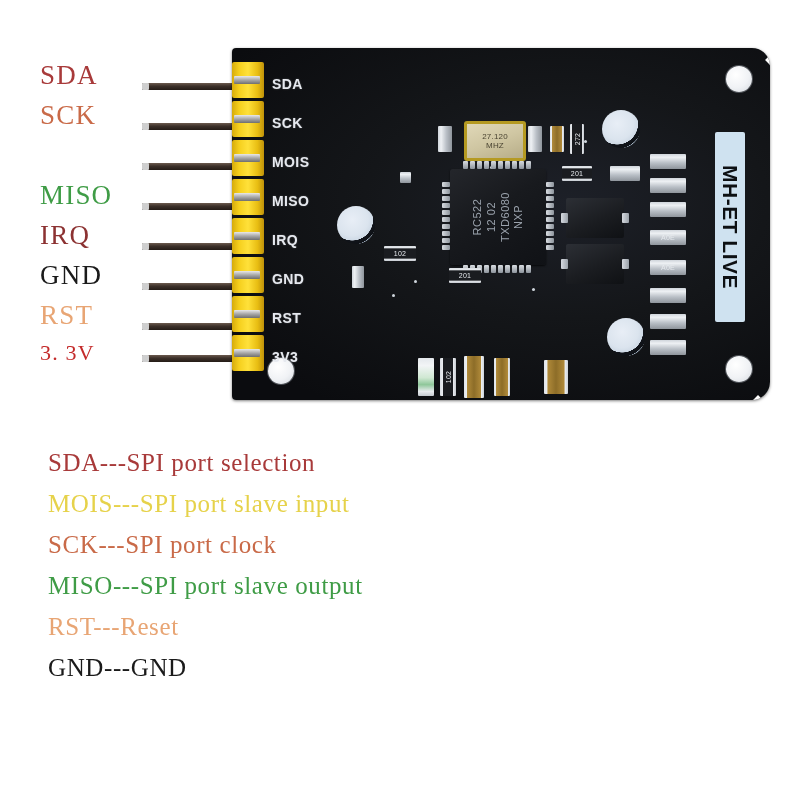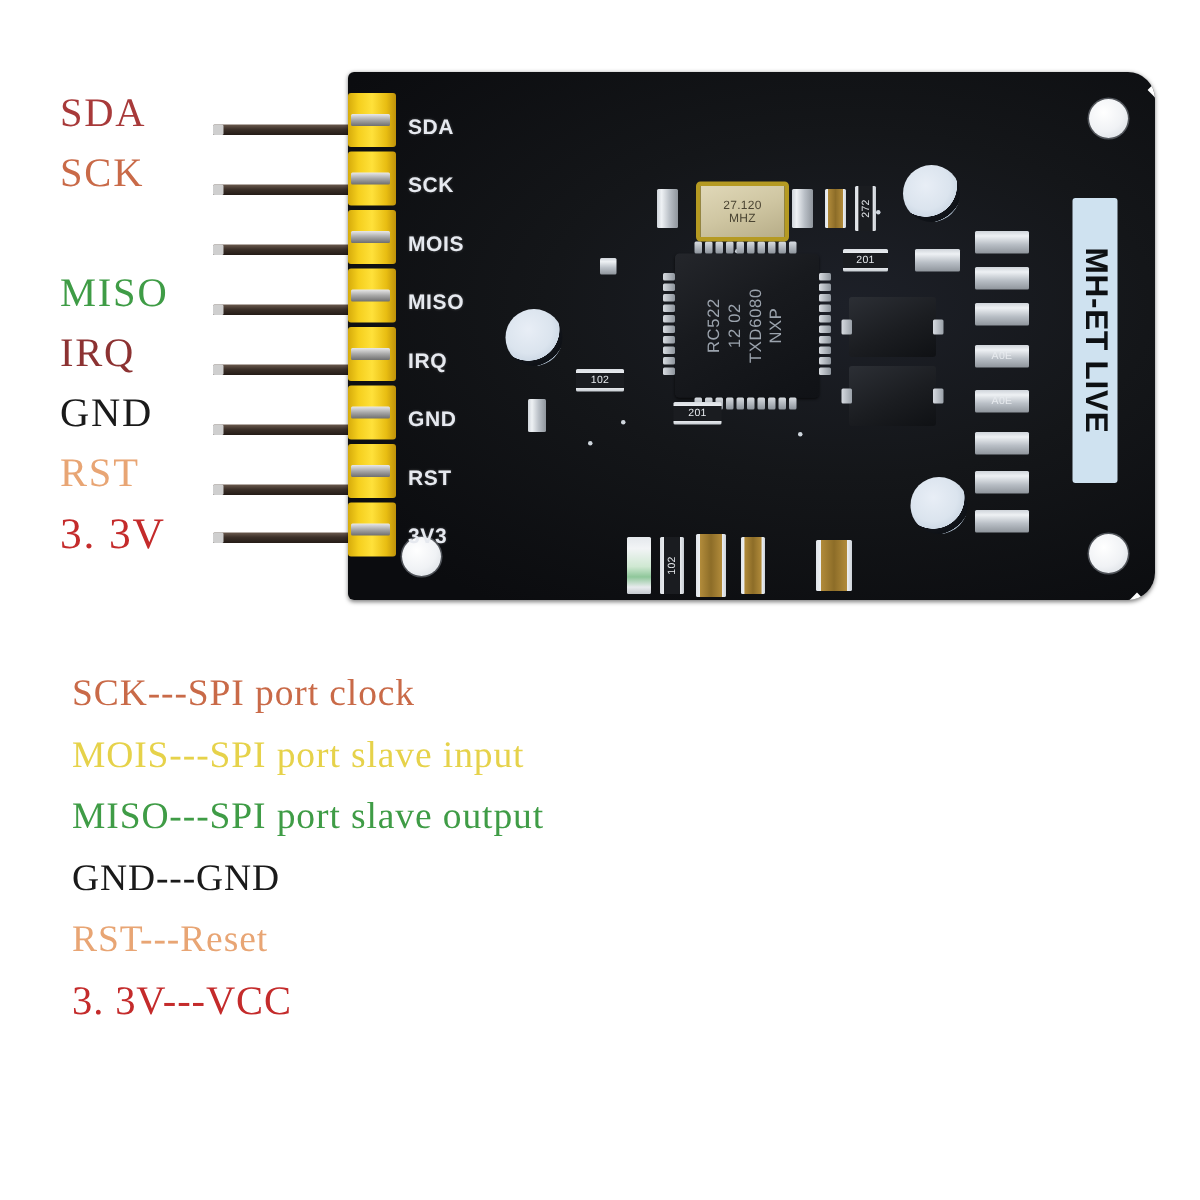--- a/index.html
+++ b/index.html
@@ -307,21 +307,21 @@
 </head>
 <body>
 
 <div id="pin-name-column">
     <div class="pin-name" style="top: 0px; color: rgb(168, 58, 58);">SDA</div>
     <div class="pin-name" style="top: 40px; color: rgb(201, 106, 72);">SCK</div>
     <div class="pin-name" style="top: 120px; color: rgb(63, 156, 70);">MISO</div>
     <div class="pin-name" style="top: 160px; color: rgb(140, 50, 50);">IRQ</div>
     <div class="pin-name" style="top: 200px; color: rgb(26, 26, 26);">GND</div>
     <div class="pin-name" style="top: 240px; color: rgb(232, 165, 116);">RST</div>
-    <div class="pin-name" style="top: 280px; color: rgb(196, 43, 43); font-size: 29px;">3. 3V</div>
+    <div class="pin-name" style="top: 280px; color: rgb(196, 43, 43); font-size: 22px;">3. 3V</div>
   </div>
 
 <div id="lead-wires">
     <div class="lead-wire" style="left: 142px; top: 83px; width: 110px;"></div>
     <div class="lead-wire" style="left: 142px; top: 123px; width: 110px;"></div>
     <div class="lead-wire" style="left: 142px; top: 163px; width: 110px;"></div>
     <div class="lead-wire" style="left: 142px; top: 203px; width: 110px;"></div>
     <div class="lead-wire" style="left: 142px; top: 243px; width: 110px;"></div>
     <div class="lead-wire" style="left: 142px; top: 283px; width: 110px;"></div>
     <div class="lead-wire" style="left: 142px; top: 323px; width: 110px;"></div>
@@ -491,19 +491,19 @@
       <div class="trace-dot" style="left: 160px; top: 246px;"></div>
       <div class="trace-dot" style="left: 352px; top: 92px;"></div>
     </div>
 
   <div id="brand-band">
     <span class="brand-text">MH-ET LIVE</span>
   </div>
 </div>
 
 <div id="legend">
+    <div class="legend-row" style="color: rgb(168, 58, 58);">SDA---SPI port selection</div>
+    <div class="legend-row" style="color: rgb(230, 210, 74);">MOIS---SPI port slave input</div>
     <div class="legend-row" style="color: rgb(201, 106, 72);">SCK---SPI port clock</div>
-    <div class="legend-row" style="color: rgb(230, 210, 74);">MOIS---SPI port slave input</div>
     <div class="legend-row" style="color: rgb(63, 156, 70);">MISO---SPI port slave output</div>
+    <div class="legend-row" style="color: rgb(232, 165, 116);">RST---Reset</div>
     <div class="legend-row" style="color: rgb(26, 26, 26);">GND---GND</div>
-    <div class="legend-row" style="color: rgb(232, 165, 116);">RST---Reset</div>
-    <div class="legend-row" style="color: rgb(196, 43, 43); font-size: 27px;">3. 3V---VCC</div>
   </div>
 
 </body></html>

